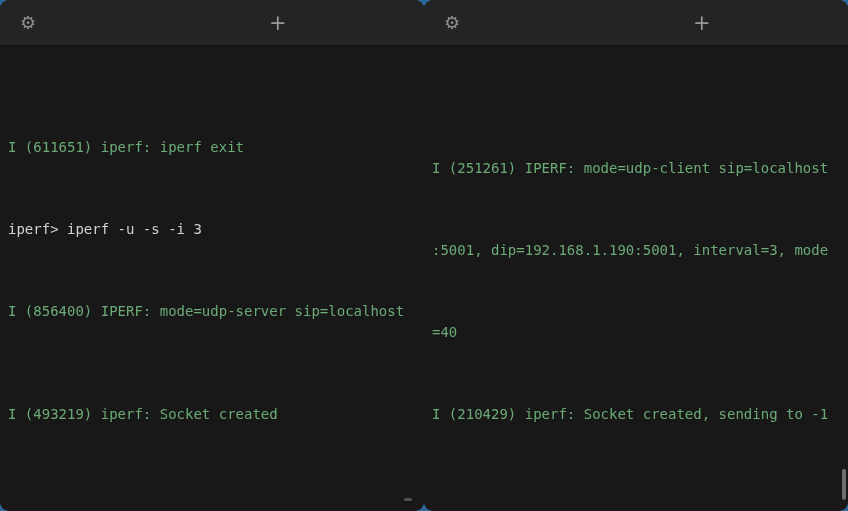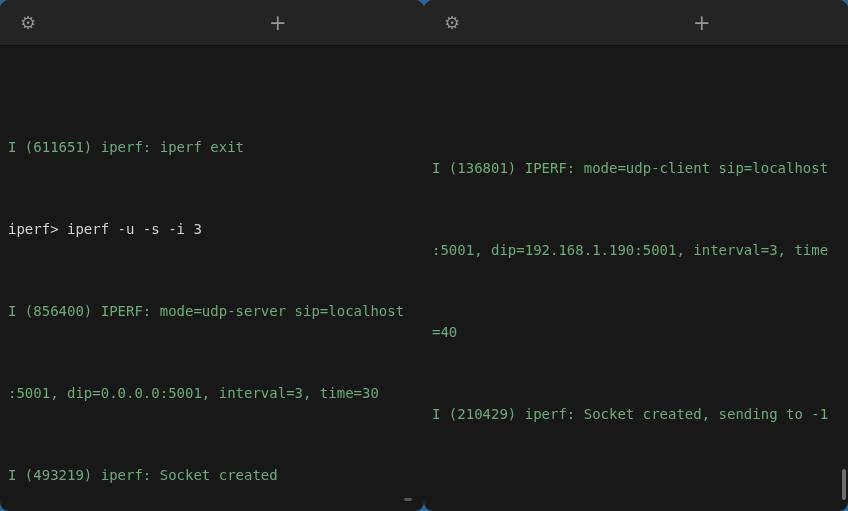--- a/index.html
+++ b/index.html
@@ -85,21 +85,20 @@
     </header>
     <div class="screen">
       
     
         <div class="line green"><span class="line-text">I (611651) iperf: iperf exit</span></div>
       
         <div class="line fg"><span class="line-text">iperf&gt; iperf -u -s -i 3</span></div>
       
         <div class="line green"><span class="line-text">I (856400) IPERF: mode=udp-server sip=localhost</span></div>
       
-        <div class="line green"><span class="line-text">:5001, dip=0.0.0.0:5001, interval=3, time=30</span></div>
       
         <div class="line green"><span class="line-text">I (493219) iperf: Socket created</span></div>
       
         
       
         
       
         
       
         
@@ -135,23 +134,23 @@
 
   <section class="window">
     <header class="titlebar">
       <span class="gear">⚙</span>
       <span class="plus">+</span>
     </header>
     <div class="screen">
       
     
       
-        <div class="line green"><span class="line-text">I (136801) IPERF: mode=udp-client sip=localhost</span></div>
+        <div class="line green"><span class="line-text">I (251261) IPERF: mode=udp-client sip=localhost</span></div>
       
-        <div class="line green"><span class="line-text">:5001, dip=192.168.1.190:5001, interval=3, time</span></div>
+        <div class="line green"><span class="line-text">:5001, dip=192.168.1.190:5001, interval=3, mode</span></div>
       
         <div class="line green"><span class="line-text">=40</span></div>
       
         <div class="line green"><span class="line-text">I (210429) iperf: Socket created, sending to -1</span></div>
       
         
       
         
       
         

